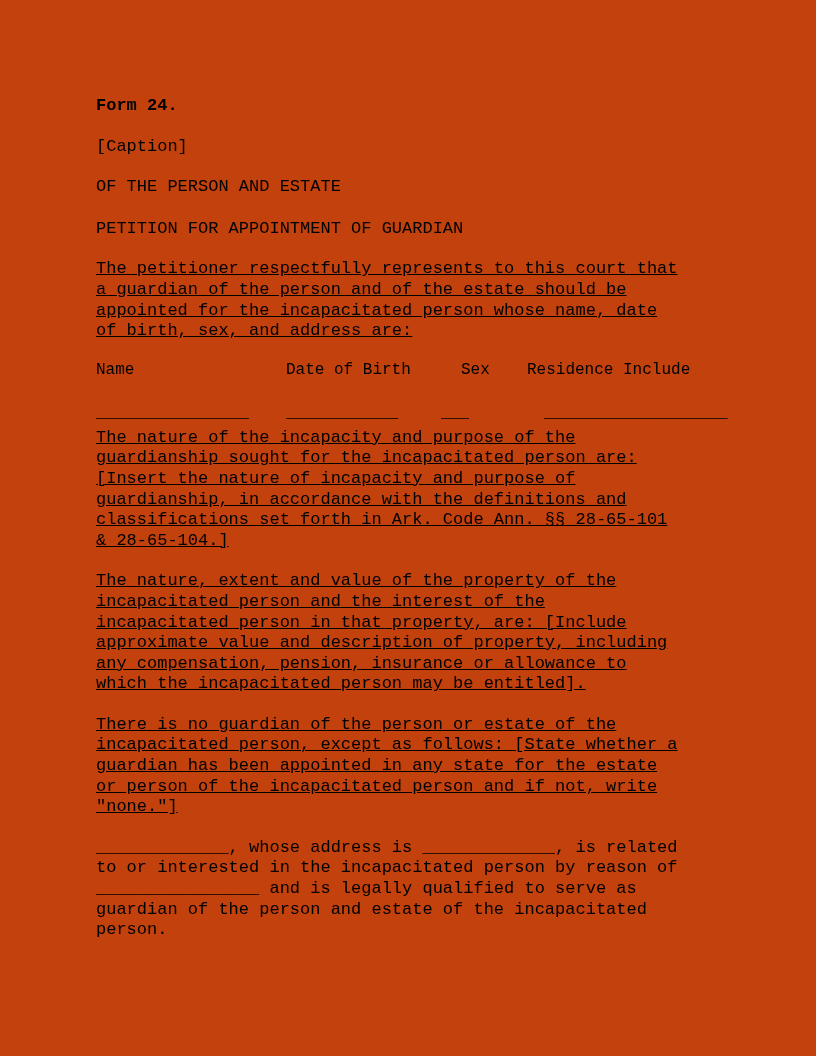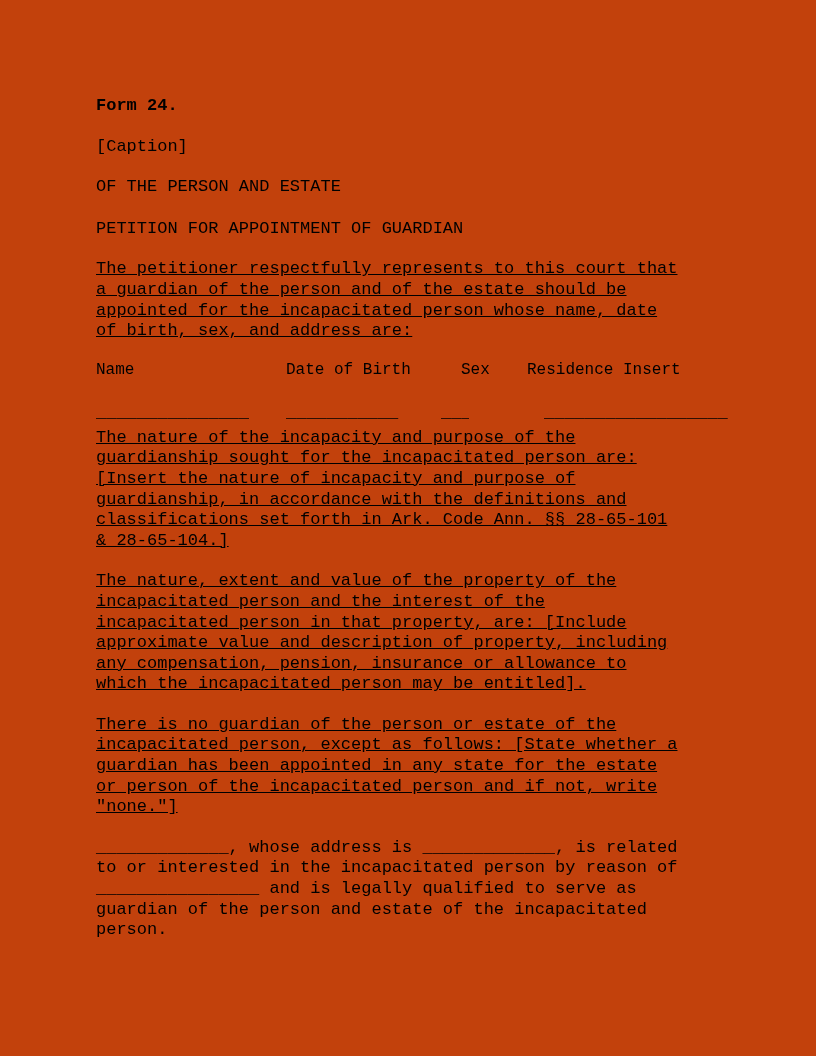--- a/index.html
+++ b/index.html
@@ -101,21 +101,21 @@
 
     <p class="para block">The petitioner respectfully represents to this court that
 a guardian of the person and of the estate should be
 appointed for the incapacitated person whose name, date
 of birth, sex, and address are:</p>
 
     <div class="field-table">
       <span class="col-head c-name">Name</span>
       <span class="col-head c-dob">Date of Birth</span>
       <span class="col-head c-sex">Sex</span>
-      <span class="col-head c-addr">Residence Insert</span>
+      <span class="col-head c-addr">Residence Include</span>
 
       <span class="col-rule r-name">_______________</span>
       <span class="col-rule r-dob">___________</span>
       <span class="col-rule r-sex">___</span>
       <span class="col-rule r-addr">__________________</span>
     </div>
 
     <p class="para block">The nature of the incapacity and purpose of the
 guardianship sought for the incapacitated person are:
 [Insert the nature of incapacity and purpose of

